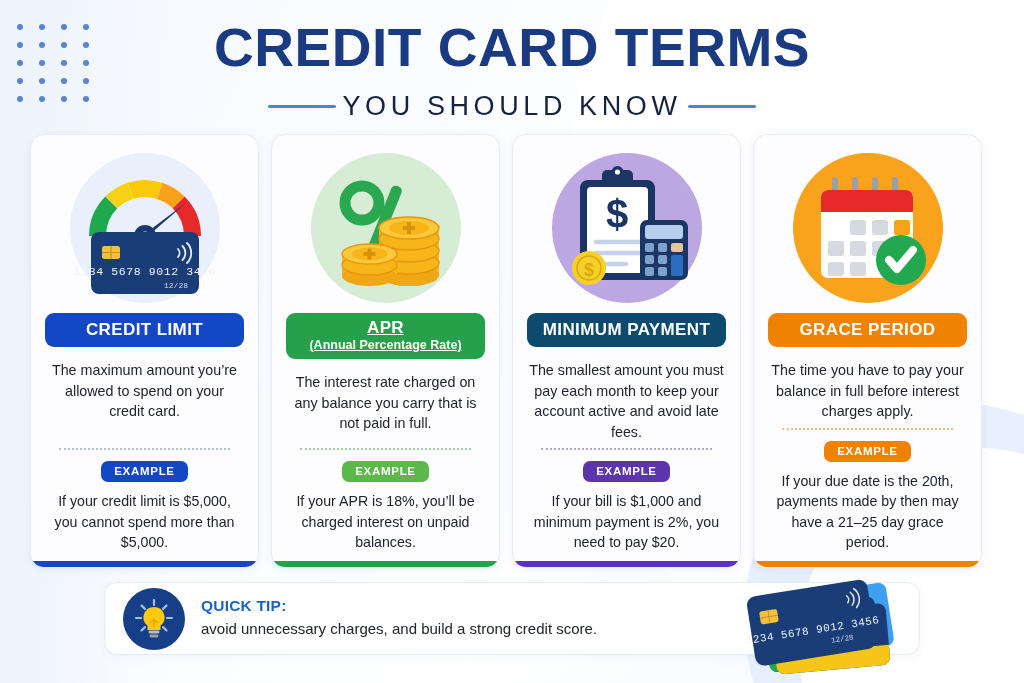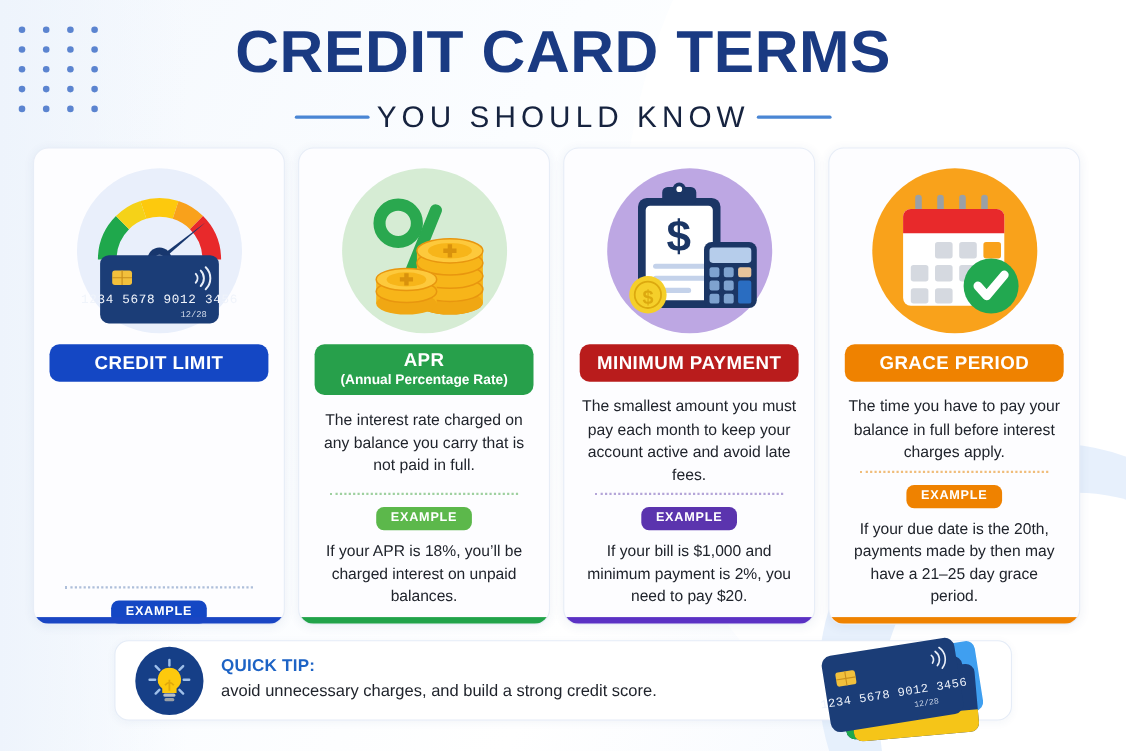--- a/index.html
+++ b/index.html
@@ -132,21 +132,21 @@
     padding: 8px 4px;
     line-height: 1.05;
   }
   .badge .bmain {
     font-size: 17px; font-weight: 700; letter-spacing: .4px;
     display: block;
   }
   .badge .bsub {
     font-size: 12.5px; font-weight: 700; display: block; margin-top: 2px; text-align: center;
   }
-  .badge.two-line { padding: 6px 20px 7px; }
+  .badge.two-line { padding: 6px 20px 7px; text-decoration: underline; }
 
   .desc {
     margin-top: 13px;
     font-size: 14.3px;
     line-height: 1.45;
     color: #20242c;
     text-align: center;
     padding: 0 2px;
   }
 
@@ -276,23 +276,25 @@
         </g>
         <text x="71" y="117" text-anchor="middle" fill="#f0f4fb" font-family="Liberation Mono, monospace" font-size="11.5" letter-spacing="0.6">1234 5678 9012 3456</text>
         <text x="102" y="130" text-anchor="middle" fill="#d4ddec" font-family="Liberation Mono, monospace" font-size="8">12/28</text>
       </svg>
     </div>
 
     <div class="badge" style="background:#1447c4">
       <span class="bmain">CREDIT LIMIT</span>
     </div>
 
+    <div class="desc">The maximum amount you’re allowed to spend on your credit card.</div>
 
     <div class="divider" style="border-color:#aebfda"></div>
     <span class="example-pill" style="background:#1447c4">EXAMPLE</span>
+    <div class="example-text">If your credit limit is $5,000, you cannot spend more than $5,000.</div>
     <div class="accent-bar" style="background:#1a46c4"></div>
   </div>
 
   <div class="card">
     <div class="icon-wrap" style="background:#d6ecd4">
       <svg width="142" height="140" viewBox="0 0 142 140">
 
         <g fill="#2aa84f">
           <circle cx="47" cy="45" r="17" fill="none" stroke="#2aa84f" stroke-width="11"></circle>
           <circle cx="91" cy="83" r="14" fill="none" stroke="#2aa84f" stroke-width="11"></circle>
@@ -363,21 +365,21 @@
           <rect x="89" y="109" width="9" height="9" rx="2"></rect>
           <rect x="102" y="109" width="9" height="9" rx="2"></rect>
         </g>
 
         <circle cx="33" cy="110" r="17" fill="#f5cf2a"></circle>
         <circle cx="33" cy="110" r="12" fill="none" stroke="#dca90f" stroke-width="1.6"></circle>
         <text x="33" y="118" text-anchor="middle" fill="#dca90f" font-family="Liberation Sans, sans-serif" font-size="18" font-weight="bold">$</text>
       </svg>
     </div>
 
-    <div class="badge" style="background:#b91c1c">
+    <div class="badge" style="background:#0c4a6e">
       <span class="bmain">MINIMUM PAYMENT</span>
     </div>
 
     <div class="desc">The smallest amount you must pay each month to keep your account active and avoid late fees.</div>
 
     <div class="divider" style="border-color:#b4a5d8"></div>
     <span class="example-pill" style="background:#5b34ae">EXAMPLE</span>
     <div class="example-text">If your bill is $1,000 and minimum payment is 2%, you need to pay $20.</div>
     <div class="accent-bar" style="background:#5b31c4"></div>
   </div>

